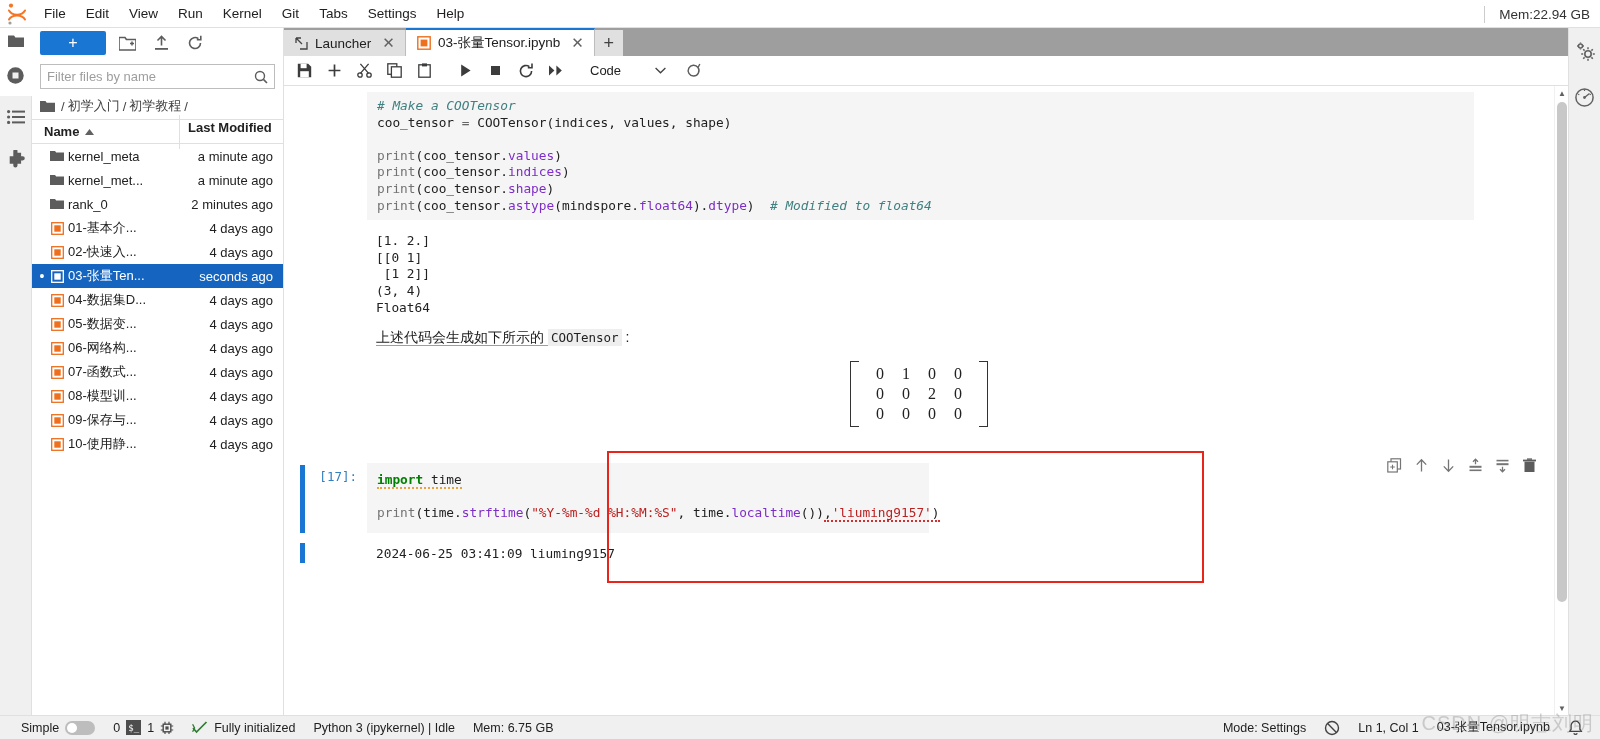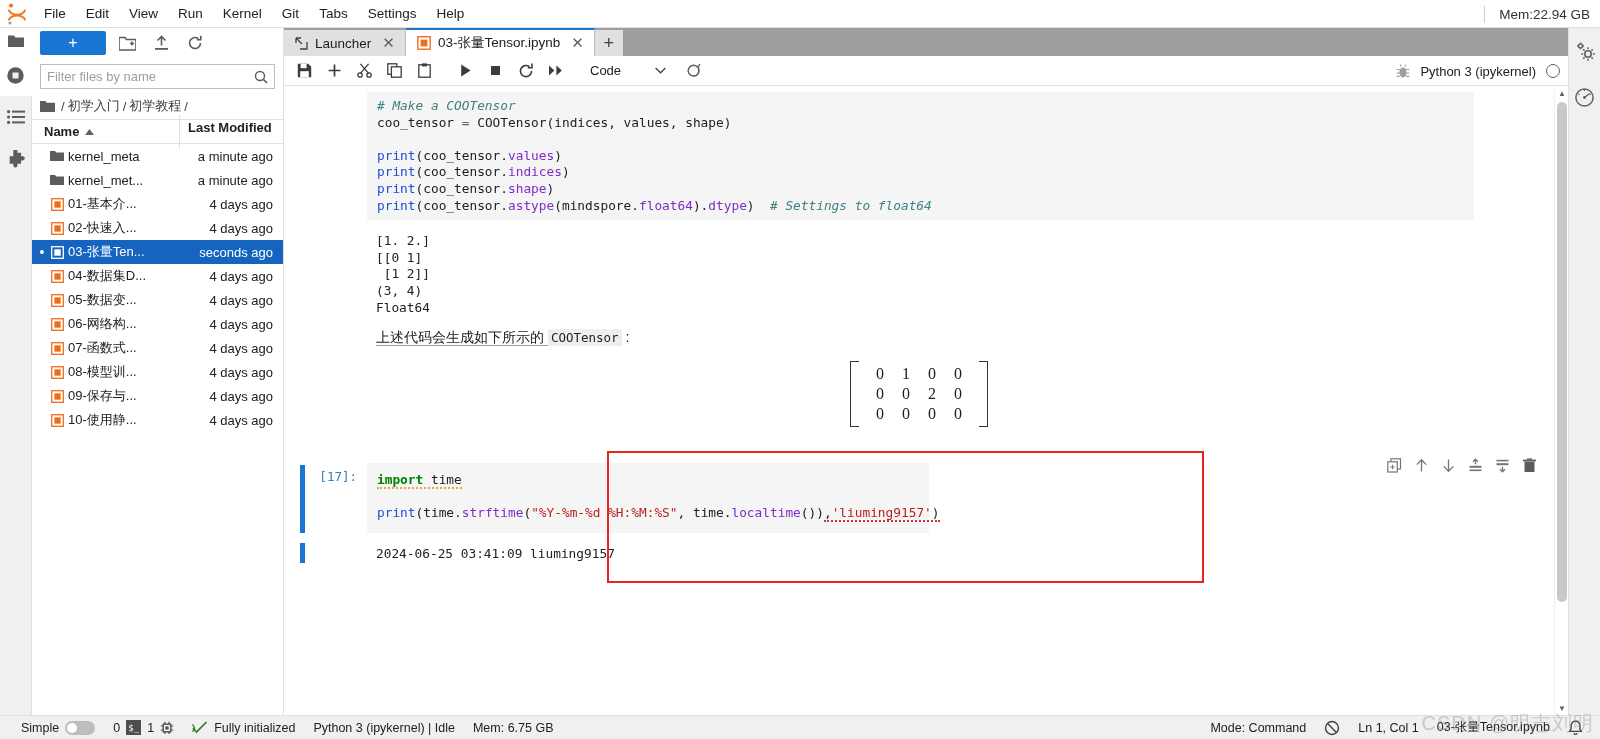--- a/index.html
+++ b/index.html
@@ -141,21 +141,21 @@
   }
   .out-area {
     flex: 1 1 auto; font-family: "DejaVu Sans Mono", monospace; font-size: 12.8px;
     line-height: 16.6px; white-space: pre; color: #212121; padding: 3px 8px 3px 9px;
   }
   .md-area { flex: 1 1 auto; padding: 2px 9px; font-size: 14px; color: #212121; }
 
   
   .c-comment { color: #408080; font-style: italic; }
   .c-kw      { color: #008000; font-weight: bold; }
-  .c-builtin { color: #1d4ed8; }
+  .c-builtin { color: #737373; }
   .c-str     { color: #ba2121; }
   .c-attr    { color: #7d2ec7; }
   .c-op      { color: #666; }
   .c-name    { color: #212121; }
   .squiggle-g { border-bottom: 2px dotted #e8a33d; }
   .squiggle-r { border-bottom: 2px dotted #d32f2f; }
 
   .code-inline { background: #eeeeee; font-family: "DejaVu Sans Mono", monospace; font-size: 12.5px; padding: 1px 3px; }
   .underline-link { border-bottom: 1px solid #9e9e9e; }
 
@@ -348,20 +348,30 @@
               <svg width="14" height="12" viewBox="0 0 14 12">
                 <path d="M0 1h5l1.2 1.6H14V11H0z" fill="#5c5c5c"></path>
               </svg>
             </span>
             <span class="fname">kernel_met...</span>
             <span class="fmod">a minute ago</span>
           </div>
           <div class="fb-item">
             <span class="dot"></span>
             <span class="ficon">
+              <svg width="14" height="12" viewBox="0 0 14 12">
+                <path d="M0 1h5l1.2 1.6H14V11H0z" fill="#5c5c5c"></path>
+              </svg>
+            </span>
+            <span class="fname">rank_0</span>
+            <span class="fmod">2 minutes ago</span>
+          </div>
+          <div class="fb-item">
+            <span class="dot"></span>
+            <span class="ficon">
               <svg width="13" height="13" viewBox="0 0 13 13">
                 <rect x="0.7" y="0.7" width="11.6" height="11.6" fill="none" stroke="#ee6f1e" stroke-width="1.3"></rect>
                 <rect x="3.3" y="3.3" width="6.4" height="6.4" fill="#ee6f1e"></rect>
               </svg>
             </span>
             <span class="fname">01-基本介...</span>
             <span class="fmod">4 days ago</span>
           </div>
           <div class="fb-item">
             <span class="dot"></span>
@@ -555,45 +565,35 @@
               </svg>
           </span>
         </div>
         <div class="tb-btn" style="margin-left:8px">
           <svg width="17" height="17" viewBox="0 0 17 17">
             <path d="M13 5.5A5.4 5.4 0 108.5 14 5.4 5.4 0 0013 5.5z" fill="none" stroke="#5c5c5c" stroke-width="1.4"></path>
             <path d="M13.2 5.2l1.6-3.2" stroke="#5c5c5c" stroke-width="1.4"></path>
           </svg>
         </div>
 
-        <div class="nb-toolbar-right">
-          <span>
-            <svg width="14" height="15" viewBox="0 0 14 15">
-              <ellipse cx="7" cy="8.4" rx="3.6" ry="5" fill="#9e9e9e"></ellipse>
-              <path d="M0.8 5.5h3M0.8 9h3M0.8 12.4h3M10.2 5.5h3M10.2 9h3M10.2 12.4h3M5.2 2.6l-1-2M8.8 2.6l1-2" stroke="#9e9e9e" stroke-width="1.1"></path>
-            </svg>
-          </span>
-          <span>Python 3 (ipykernel)</span>
-          <span class="kernel-idle-dot"></span>
-        </div>
       </div>
 
       <div class="nb-scroll">
         <div class="nb-content">
 
           <div class="cell" style="margin-top:2px">
             <div class="cell-bar"></div>
             <div class="prompt"></div>
             <div class="code-area" style="margin-right:80px"><span class="c-comment"># Make a COOTensor</span>
 <span class="c-name">coo_tensor</span> <span class="c-op">=</span> COOTensor(indices, values, shape)
 
 <span class="c-builtin">print</span>(coo_tensor.<span class="c-attr">values</span>)
 <span class="c-builtin">print</span>(coo_tensor.<span class="c-attr">indices</span>)
 <span class="c-builtin">print</span>(coo_tensor.<span class="c-attr">shape</span>)
-<span class="c-builtin">print</span>(coo_tensor.<span class="c-attr">astype</span>(mindspore.<span class="c-attr">float64</span>).<span class="c-attr">dtype</span>)  <span class="c-comment"># Settings to float64</span></div>
+<span class="c-builtin">print</span>(coo_tensor.<span class="c-attr">astype</span>(mindspore.<span class="c-attr">float64</span>).<span class="c-attr">dtype</span>)  <span class="c-comment"># Modified to float64</span></div>
           </div>
 
           <div class="cell" style="margin-top:10px">
             <div class="cell-bar"></div>
             <div class="prompt"></div>
             <div class="out-area" id="coo-out">[1. 2.]
 [[0 1]
  [1 2]]
 (3, 4)
 Float64</div>
@@ -750,21 +750,21 @@
             <path d="M0.6 3.2l2 3.8-2 3.8" stroke="#2e7d32" stroke-width="1.3" fill="none"></path>
           </svg>
         </span>
         <span>Fully initialized</span>
       </div>
       <div class="sb-item clickable">Python 3 (ipykernel) | Idle</div>
       <div class="sb-item">Mem: 6.75 GB</div>
     </div>
 
     <div class="sb-right">
-      <div class="sb-item">Mode: Command</div>
+      <div class="sb-item">Mode: Settings</div>
       <div class="sb-item clickable">
         <svg width="16" height="16" viewBox="0 0 16 16">
           <circle cx="8" cy="8" r="6.5" fill="none" stroke="#424242" stroke-width="1.4"></circle>
           <path d="M3.6 3.6l8.8 8.8" stroke="#424242" stroke-width="1.4"></path>
         </svg>
       </div>
       <div class="sb-item clickable">Ln 1, Col 1</div>
       <div class="sb-item">03-张量Tensor.ipynb</div>
       <div class="sb-item clickable">
         <svg width="15" height="16" viewBox="0 0 15 16">

